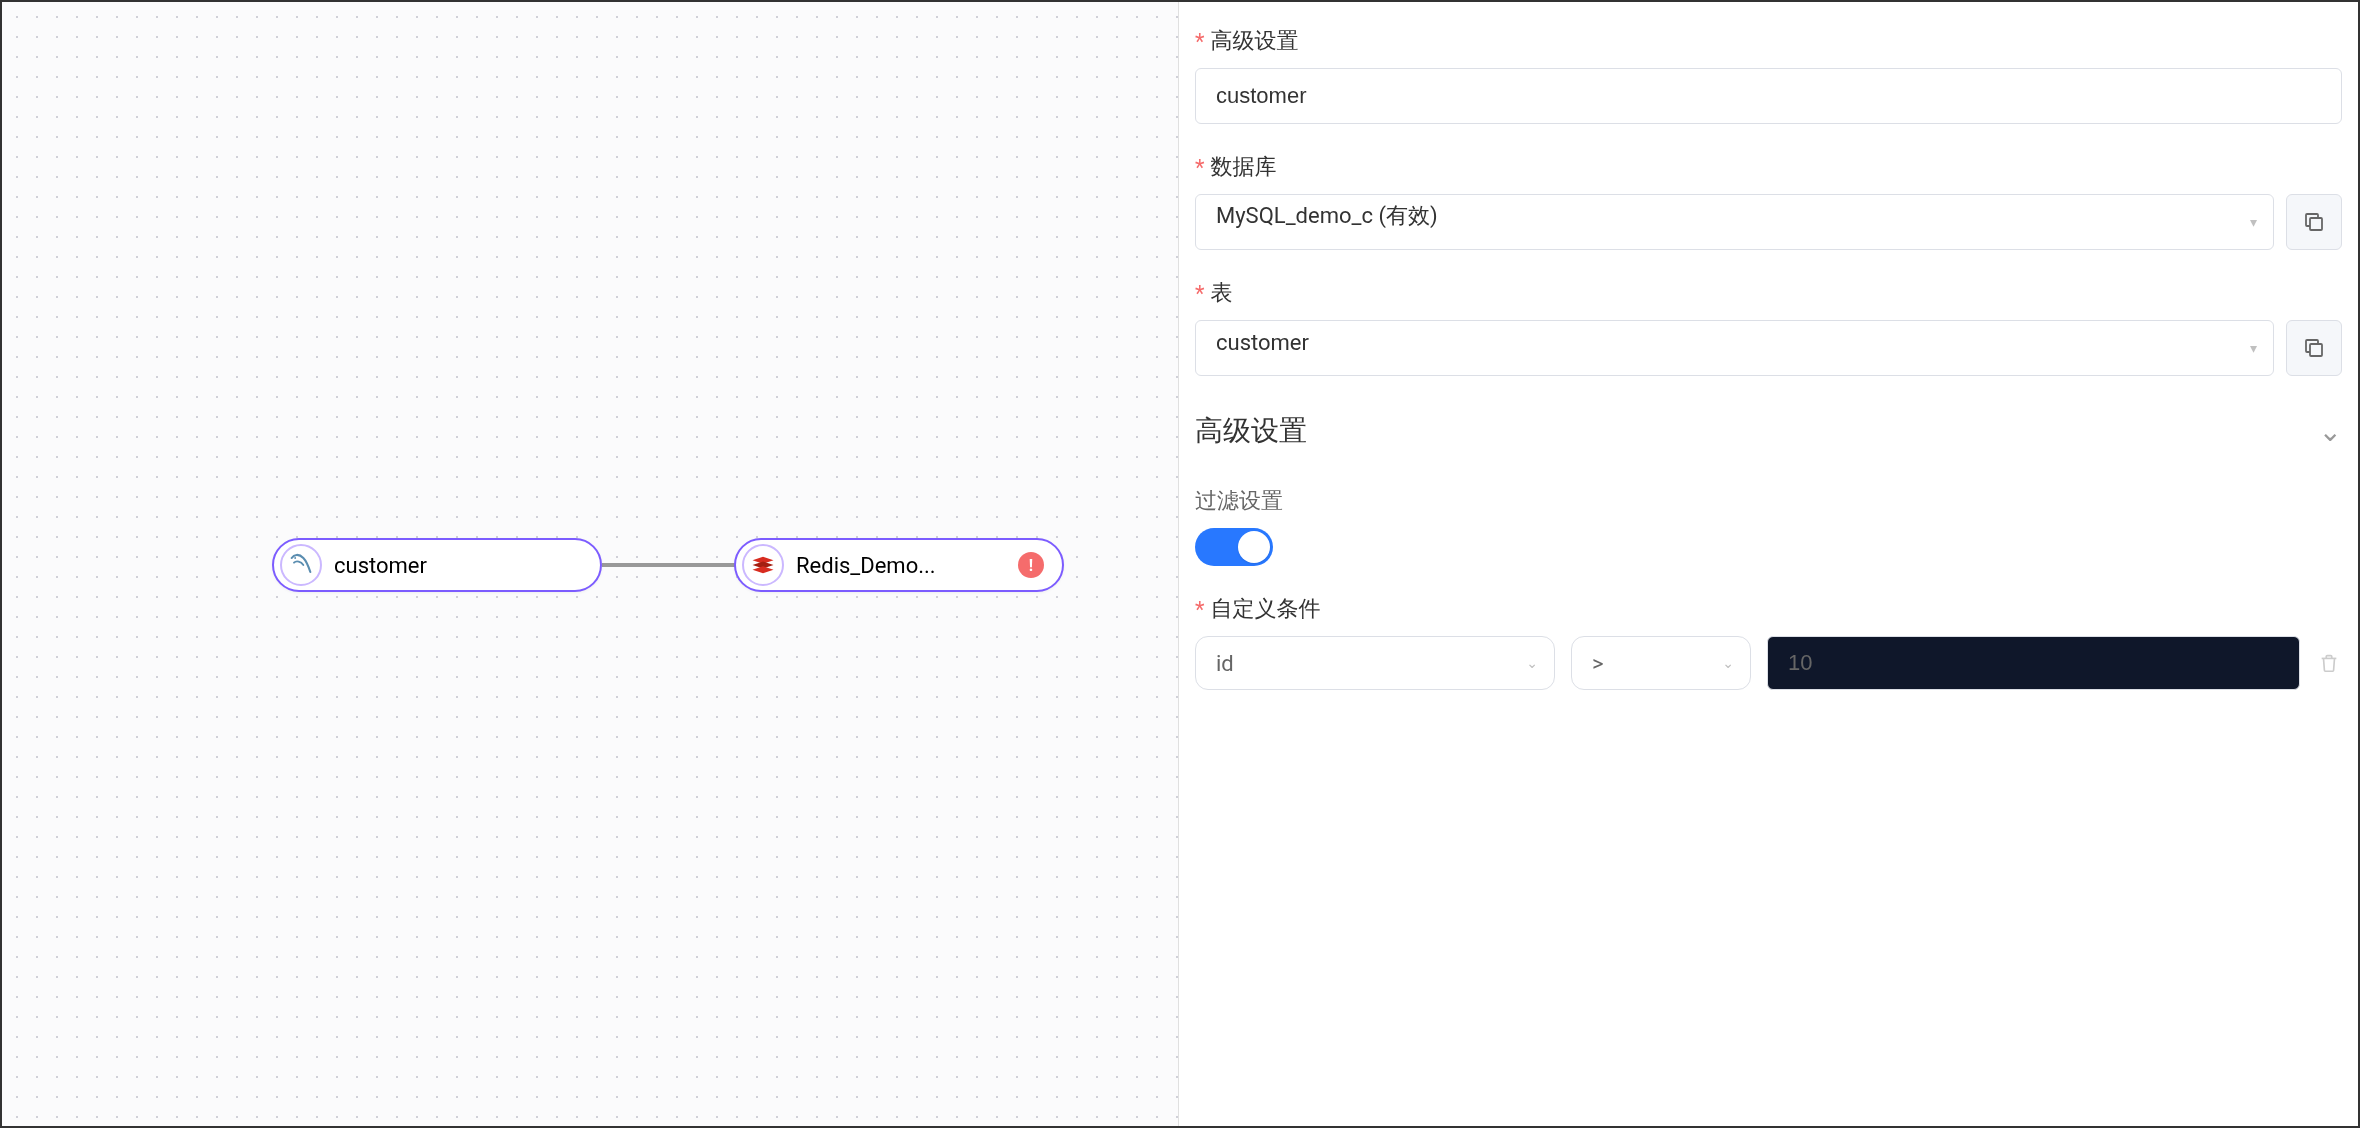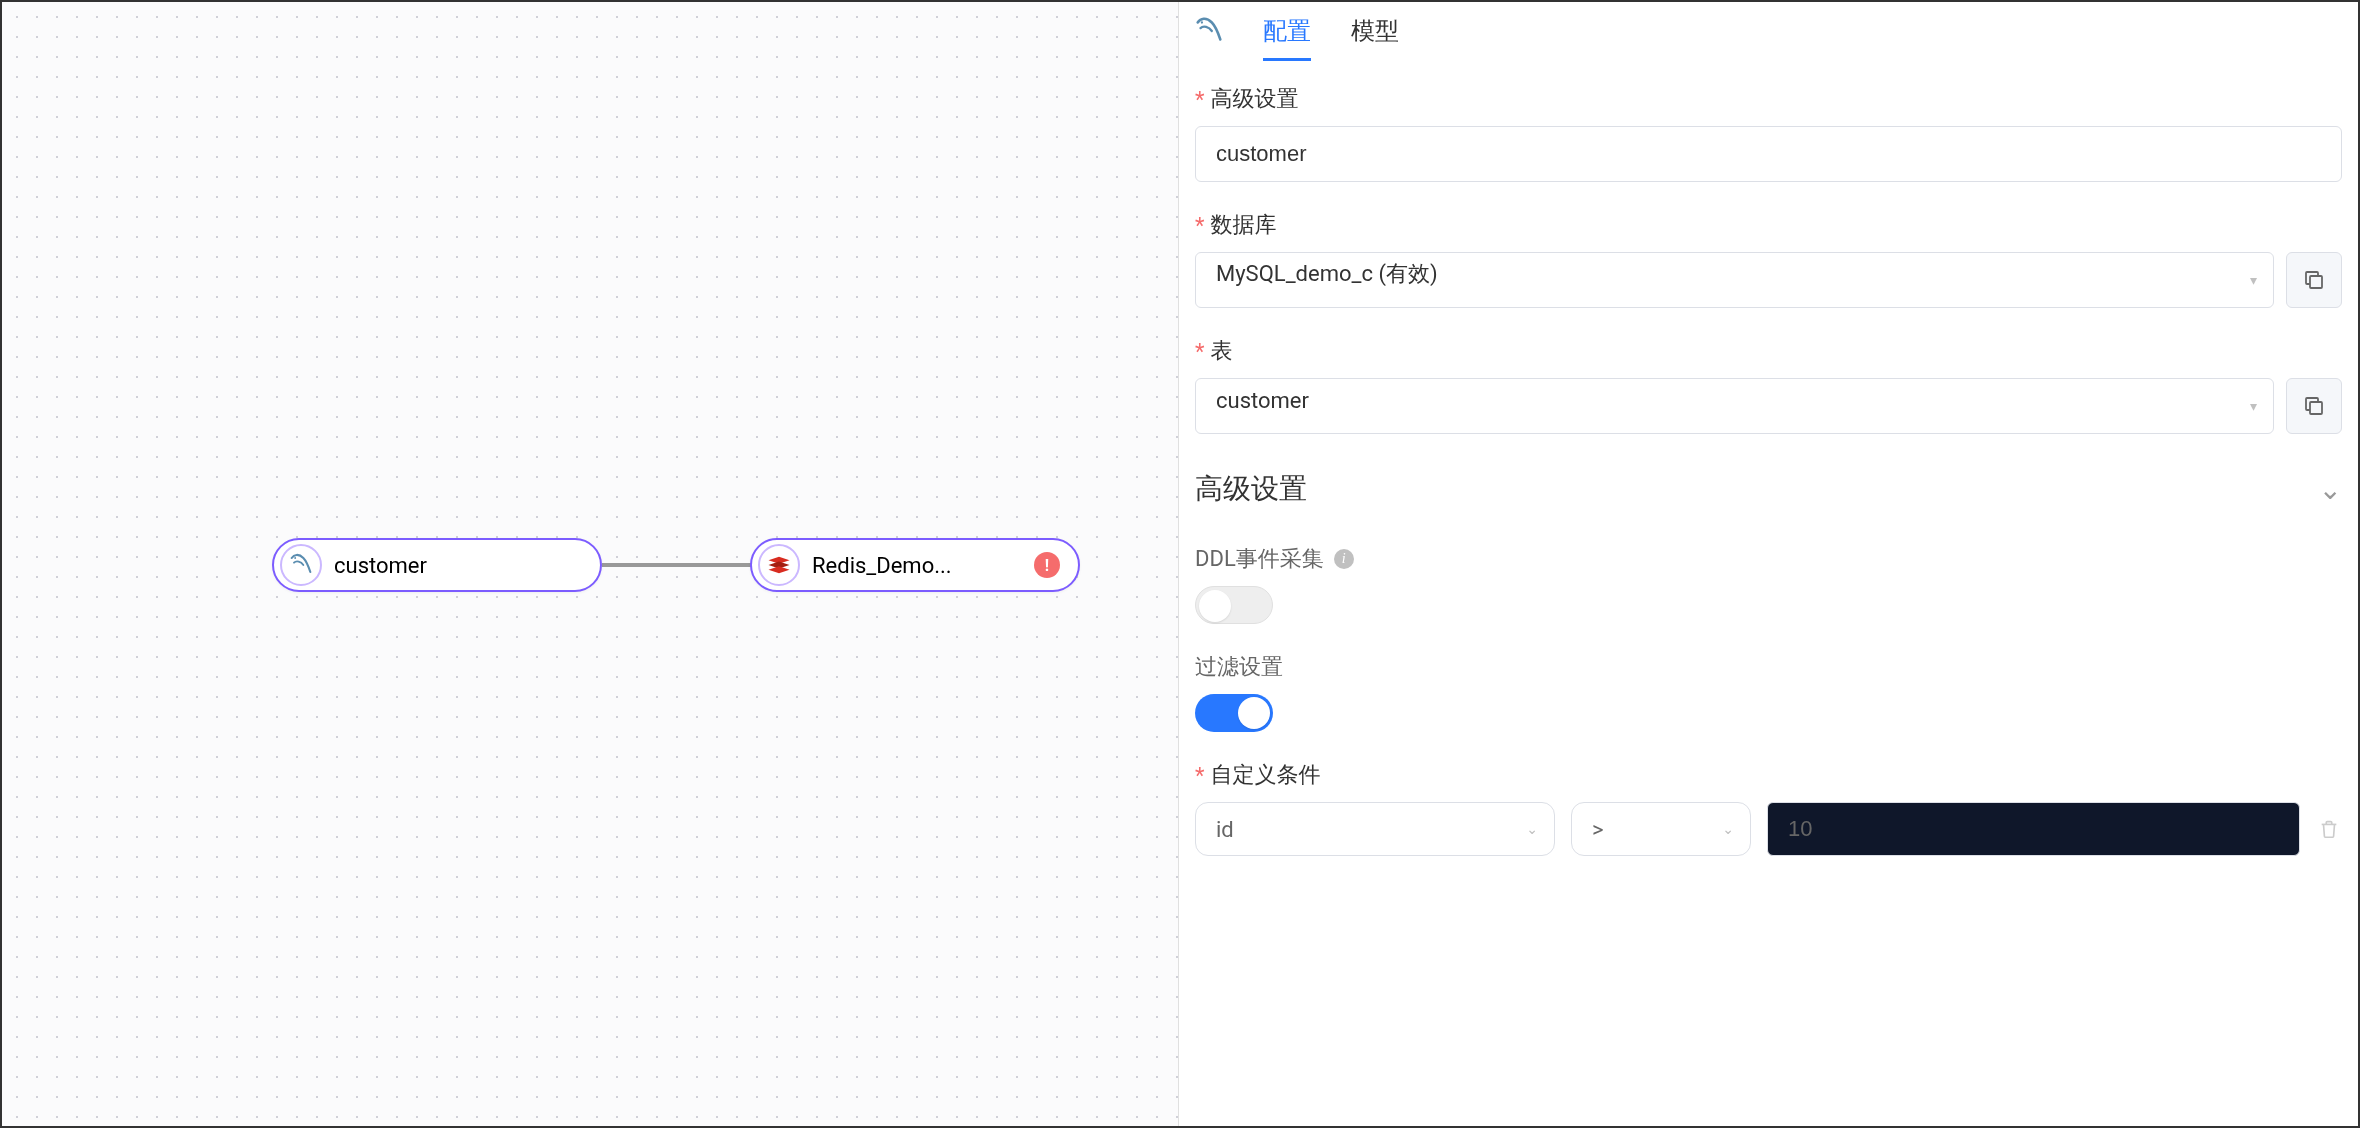--- a/index.html
+++ b/index.html
@@ -46,21 +46,21 @@
       box-shadow: 0 1px 3px rgba(0,0,0,0.05);
     }
     
     .node-customer {
       left: 270px;
       top: 536px;
       width: 330px;
     }
     
     .node-redis {
-      left: 748px;
+      left: 732px;
       top: 536px;
       width: 330px;
       align-items: center;
     }
     
     .node-icon-wrapper {
       width: 42px;
       height: 42px;
       border-radius: 50%;
       background: #fff;
@@ -388,31 +388,20 @@
           <path d="M3 12 L12 9 L21 12 L12 15 Z" fill="#a41e11"></path>
           <path d="M3 16 L12 13 L21 16 L12 19 Z" fill="#d82c20"></path>
         </svg>
       </div>
       <span class="node-label">Redis_Demo...</span>
       <div class="node-error-badge">!</div>
     </div>
   </div>
 
   <div class="config-panel">
-    <div class="tabs">
-      <div class="tab-icon-mysql">
-        <svg width="34" height="34" viewBox="0 0 24 24" fill="none">
-          <path d="M4 6 C6 3, 10 2, 14 6 C16 8, 18 12, 20 18" stroke="#5a8db0" stroke-width="1.8" fill="none" stroke-linecap="round"></path>
-          <path d="M6 10 C8 8, 12 9, 14 12" stroke="#5a8db0" stroke-width="1.6" fill="none" stroke-linecap="round"></path>
-          <circle cx="7" cy="6" r="0.8" fill="#5a8db0"></circle>
-        </svg>
-      </div>
-      <div class="tab active">配置</div>
-      <div class="tab">模型</div>
-    </div>
 
     <div class="form-content">
 
       <div class="form-group">
         <div class="form-label">
           <span class="required-star">*</span>
           <span>高级设置</span>
         </div>
         <input class="form-input" value="customer" style="">
       </div>
@@ -453,29 +442,20 @@
             </svg>
           </div>
         </div>
       </div>
 
       <div class="section-header">
         <span>高级设置</span>
         <span style="color:#999;">⌄</span>
       </div>
 
-      <div class="form-group">
-        <div class="section-label-with-info">
-          <span>DDL事件采集</span>
-          <span class="info-icon">i</span>
-        </div>
-        <div class="toggle toggle-off">
-          <div class="toggle-handle"></div>
-        </div>
-      </div>
 
       <div class="form-group">
         <div class="section-label-with-info">
           <span>过滤设置</span>
         </div>
         <div class="toggle toggle-on">
           <div class="toggle-handle"></div>
         </div>
       </div>
 

